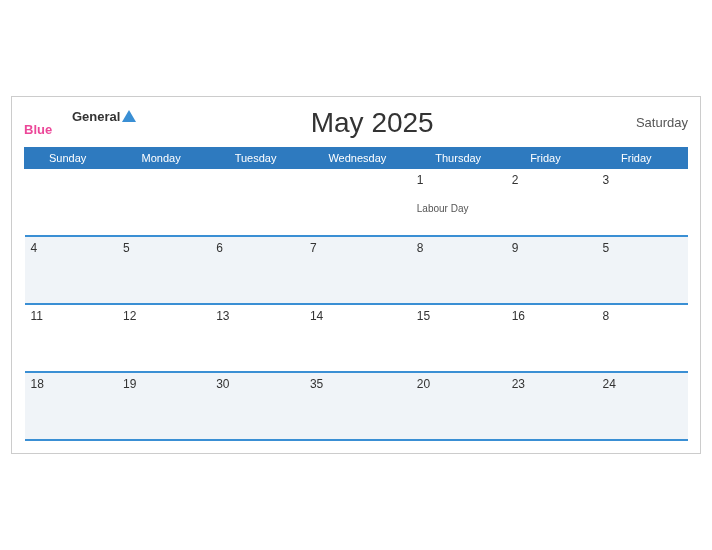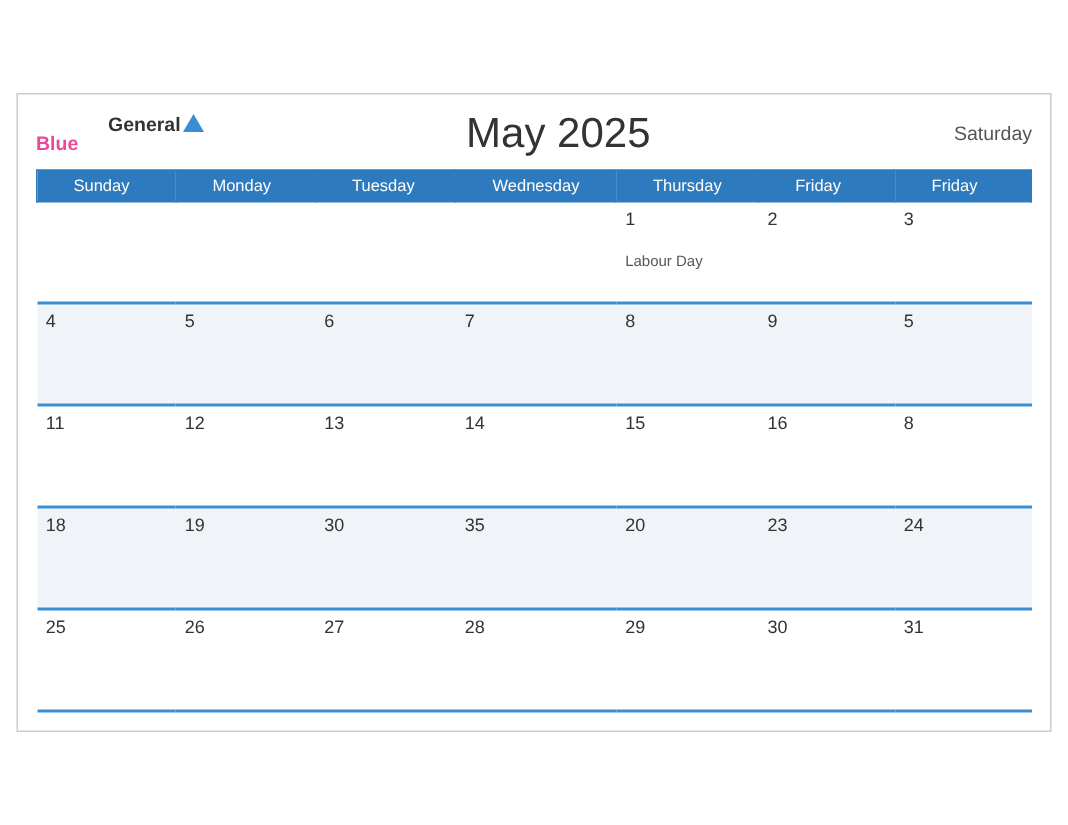--- a/index.html
+++ b/index.html
@@ -219,38 +219,15 @@
           <td>
             <span class="day-number">20</span>
           </td>
           <td>
             <span class="day-number">23</span>
           </td>
           <td>
             <span class="day-number">24</span>
           </td>
         </tr>
-        <tr class="odd-row">
-          <td>
-            <span class="day-number">25</span>
-          </td>
-          <td>
-            <span class="day-number">26</span>
-          </td>
-          <td>
-            <span class="day-number">27</span>
-          </td>
-          <td>
-            <span class="day-number">28</span>
-          </td>
-          <td>
-            <span class="day-number">29</span>
-          </td>
-          <td>
-            <span class="day-number">30</span>
-          </td>
-          <td>
-            <span class="day-number">31</span>
-          </td>
-        </tr>
       </tbody>
   </table>
 </div>
 
 </body></html>

